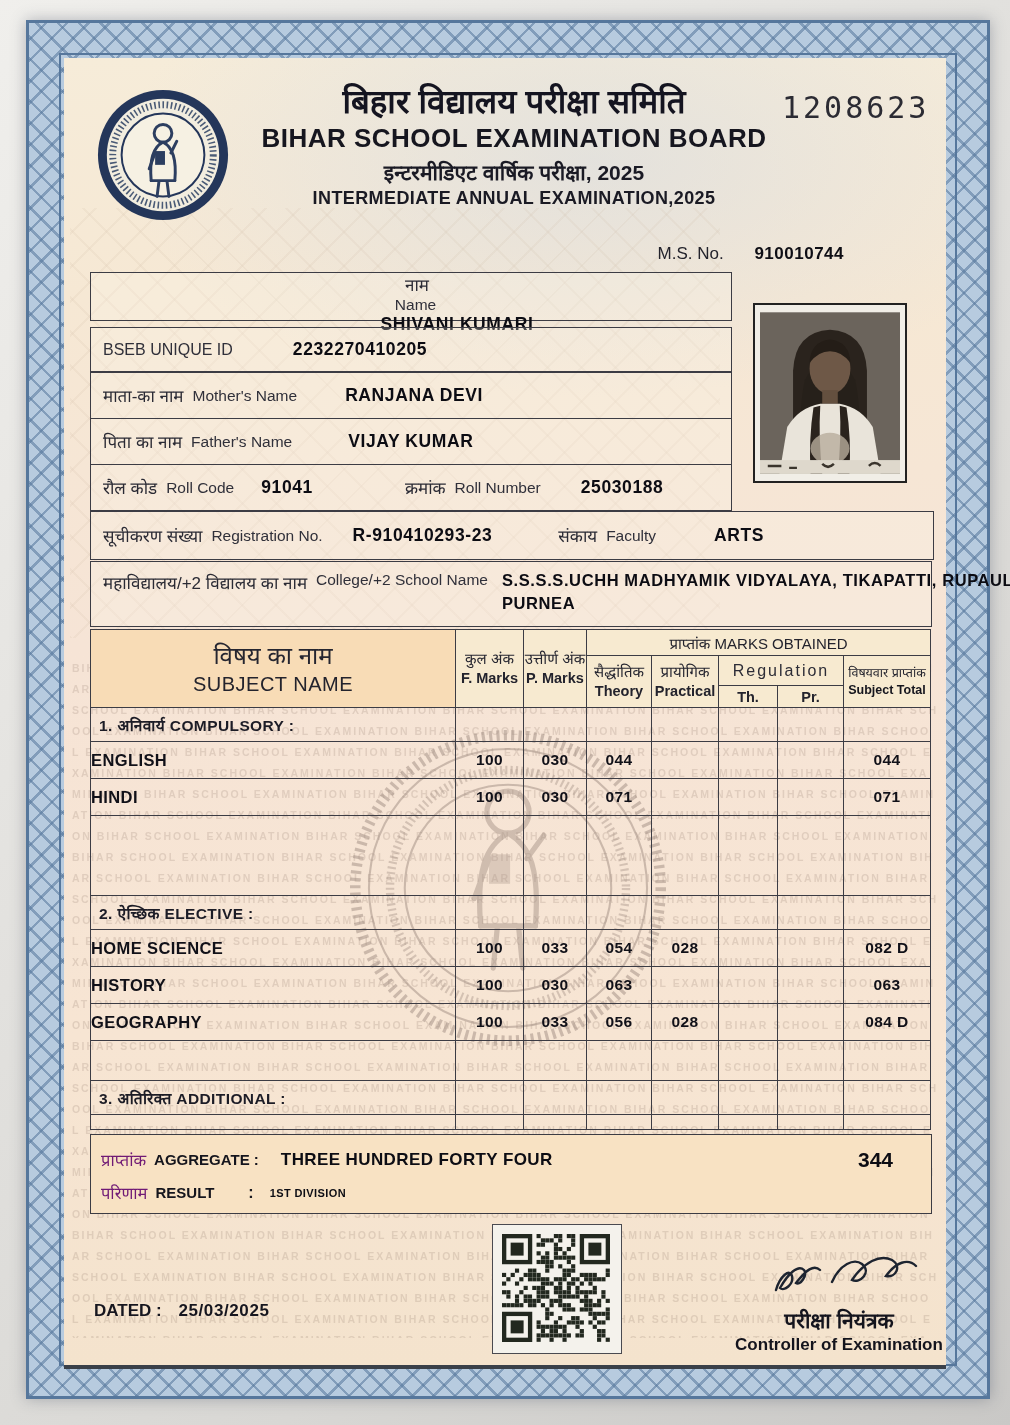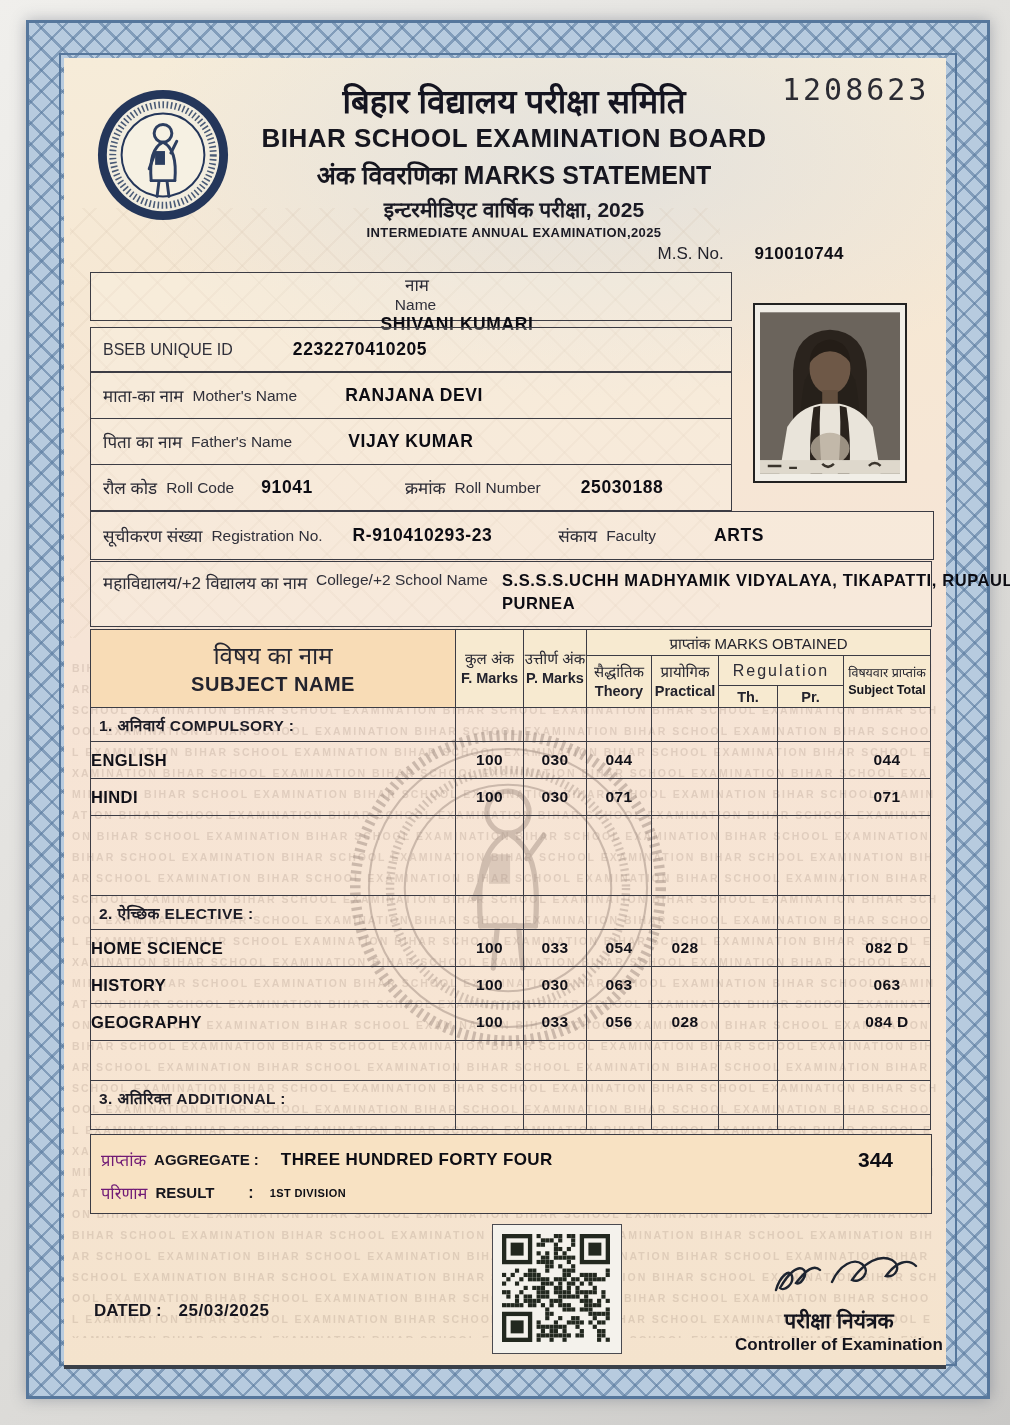--- a/index.html
+++ b/index.html
@@ -43,23 +43,23 @@
     color:rgba(146,124,110,.22);font-size:10.5px;line-height:21px;letter-spacing:2px;
     word-break:break-all;z-index:0;font-weight:bold;
   }
   
   .logo{position:absolute;left:30px;top:28px;width:138px;height:138px;}
   .head{position:absolute;left:150px;top:10px;width:600px;text-align:center;z-index:2;}
   .t-hi{font-size:33px;font-weight:bold;color:#141420;margin-top:10px;}
   .t-en{font-size:26px;font-weight:bold;letter-spacing:.5px;color:#16161f;}
   .t-sub{font-size:25px;font-weight:bold;color:#16161f;margin-top:3px;}
   .t-exhi{font-size:21px;font-weight:bold;color:#1a1a24;margin-top:4px;}
-  .t-exen{font-size:13px;font-weight:bold;letter-spacing:.4px;color:#1a1a24;margin-top:2px;}
+  .t-exen{font-size:18px;font-weight:bold;letter-spacing:.4px;color:#1a1a24;margin-top:2px;}
   .serial{
-    position:absolute;left:718px;top:14px;font-family:"DejaVu Sans Mono",monospace;
+    position:absolute;left:718px;top:32px;font-family:"DejaVu Sans Mono",monospace;
     font-size:30px;letter-spacing:3px;color:#2b2b33;z-index:2;
   }
   .msno{position:absolute;top:186px;left:520px;width:260px;text-align:right;z-index:2;font-size:17px;color:#23232c;}
   .msno b{margin-left:26px;letter-spacing:.5px;color:#0e0e15;}
   
   .fbox{
     position:absolute;left:26px;width:640px;border:1.7px solid #3c3c44;z-index:2;
     display:flex;align-items:center;background:rgba(253,247,237,.25);
   }
   .wide{width:842px;}
@@ -74,21 +74,21 @@
   table.marks{
     position:absolute;left:26px;top:571px;width:808px;z-index:2;
     border-collapse:collapse;table-layout:fixed;
   }
   table.marks th,table.marks td{border:1.7px solid #3c3c44;padding:0;}
   thead th{background:#f7ead0;font-weight:normal;vertical-align:middle;}
   th.subj-head{background:#f8dcb6;}
   th .hh{display:block;font-size:15px;color:#262630;line-height:1.25;}
   th .he{display:block;font-size:14.5px;font-weight:600;color:#23232d;line-height:1.25;}
   th.subj-head .hh{font-size:24px;line-height:1.3;}
-  th.subj-head .he{font-size:20px;font-weight:700;letter-spacing:.5px;}
+  th.subj-head .he{font-size:20px;font-weight:400;letter-spacing:.5px;}
   th .mo{font-size:15px;color:#23232d;}
   th .reg{font-size:16px;letter-spacing:2px;color:#2c2c36;}
   th .tp{font-size:14.5px;font-weight:600;color:#23232d;}
   th .st{display:block;font-size:12.5px;line-height:1.3;color:#23232d;}
   th .stb{display:block;font-size:12.5px;font-weight:bold;line-height:1.3;color:#15151d;}
   tr.hr1{height:26px;}tr.hr2{height:30px;}tr.hr3{height:22px;}
   tbody td{border-top:none;border-bottom:none;background:transparent;vertical-align:middle;}
   tbody tr:last-child td{border-bottom:1.7px solid #3c3c44;}
   tr.section{height:34px;}tr.subject{height:37px;}
   tr.gapA{height:80px;}tr.gapB{height:40px;}tr.gapC{height:15px;}
@@ -140,21 +140,20 @@
       <path d="M70 57 C60 62 56 74 58 96 M70 57 C80 62 84 74 82 96"></path>
       <path d="M62 68 L56 84 M78 68 L84 56"></path>
       <path d="M58 96 L82 96 M66 96 L64 112 M74 96 L76 112"></path>
       <rect x="62" y="66" width="10" height="14" fill="#2c3e60" stroke="none"></rect>
     </g>
   </svg>
 
   <div class="head">
     <div class="t-hi">बिहार विद्यालय परीक्षा समिति</div>
     <div class="t-en">BIHAR SCHOOL EXAMINATION BOARD</div>
-    <div class="t-sub">अंक  विवरणिका MARKS STATEMENT</div>
     <div class="t-exhi">इन्टरमीडिएट वार्षिक परीक्षा, 2025</div>
     <div class="t-exen">INTERMEDIATE ANNUAL EXAMINATION,2025</div>
   </div>
   <div class="serial">1208623</div>
 
   <div class="msno">
     <span>M.S. No.</span>
     <b>910010744</b>
   </div>
 

